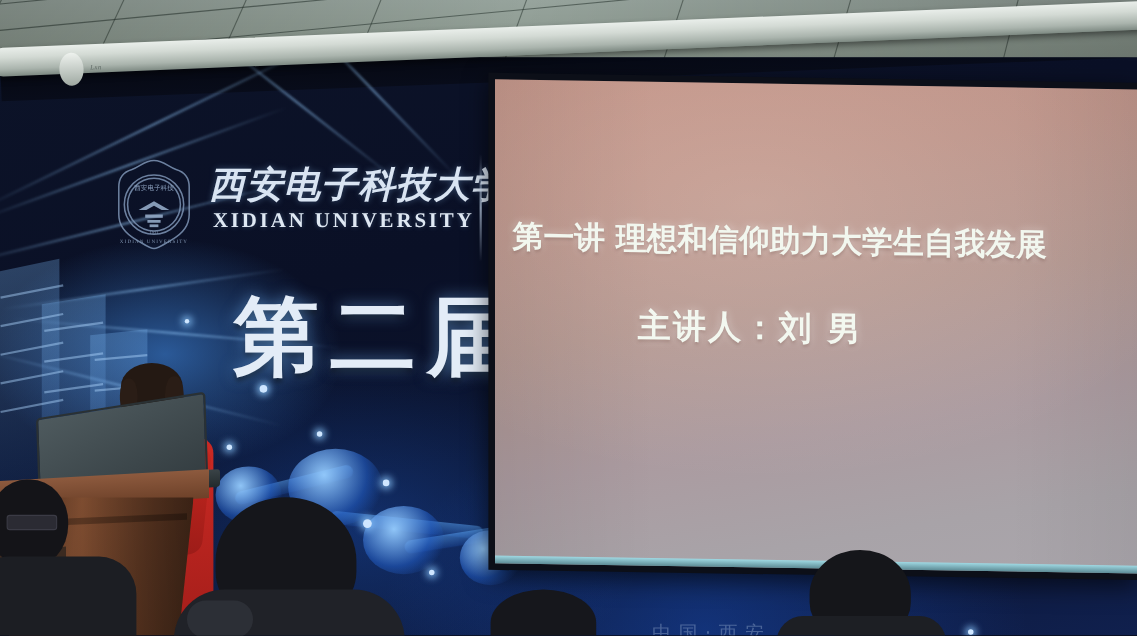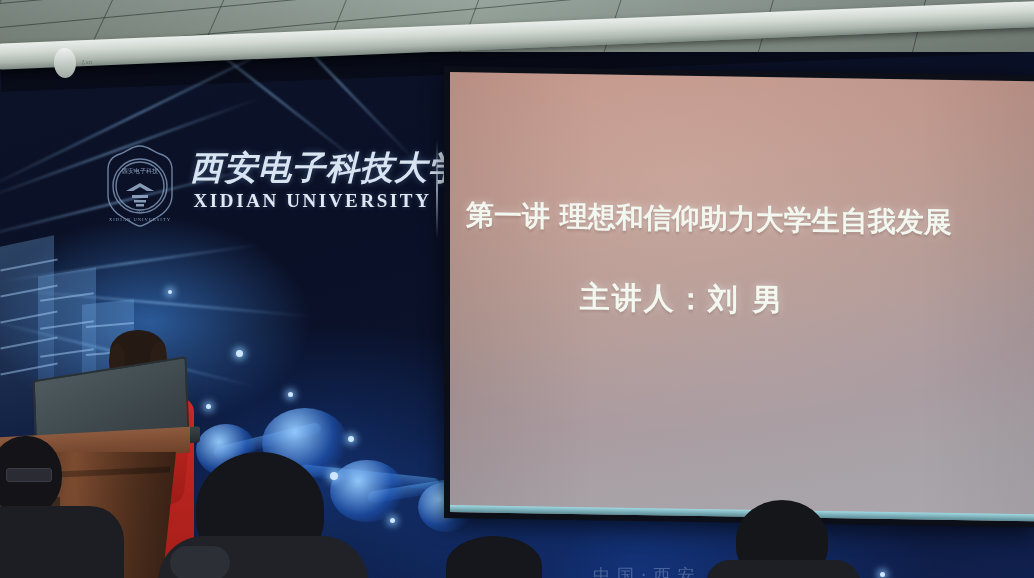--- a/index.html
+++ b/index.html
@@ -303,20 +303,21 @@
         <text x="37" y="70" font-size="4" fill="#7e93b0" text-anchor="middle" font-family="Liberation Serif,serif">1931</text>
       </svg>
     </div>
 
     <div id="uni-name">
       <div id="uni-cn">西安电子科技大学</div>
       <div id="uni-en">XIDIAN UNIVERSITY</div>
     </div>
     <div id="uni-divider"></div>
 
+    <div id="edition">第二届</div>
 
     <div id="banner-sub">中国·西安</div>
   </div>
 
   <div id="screen-frame">
     <div id="screen">
       <div id="screen-vign"></div>
       <div id="slide-title">第一讲 理想和信仰助力大学生自我发展</div>
       <div id="slide-speaker">主讲人：刘 男</div>
       <div id="screen-bottom-edge"></div>

